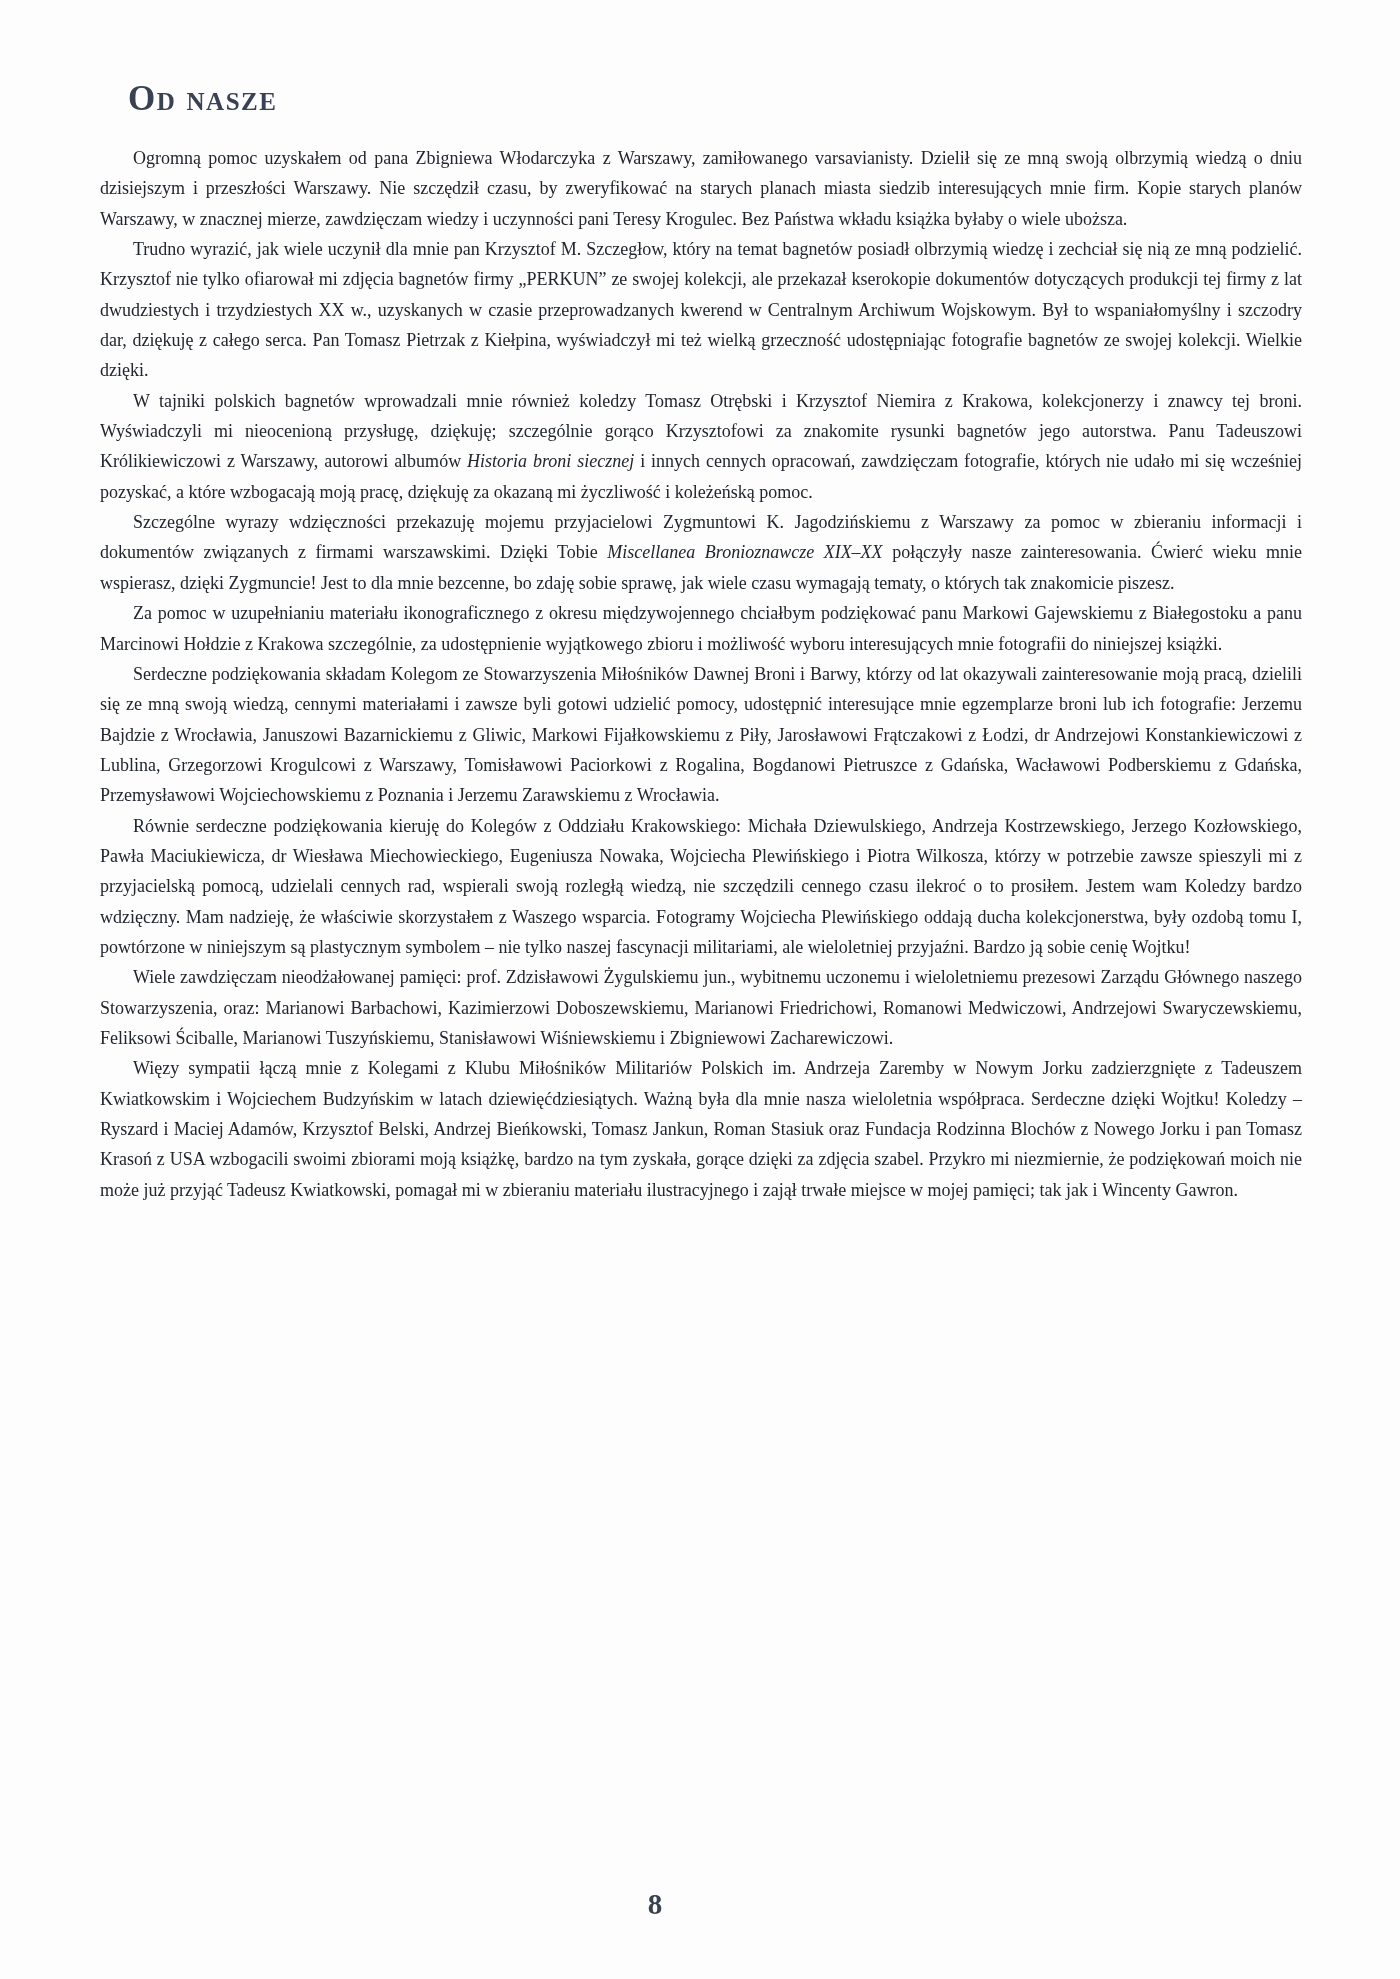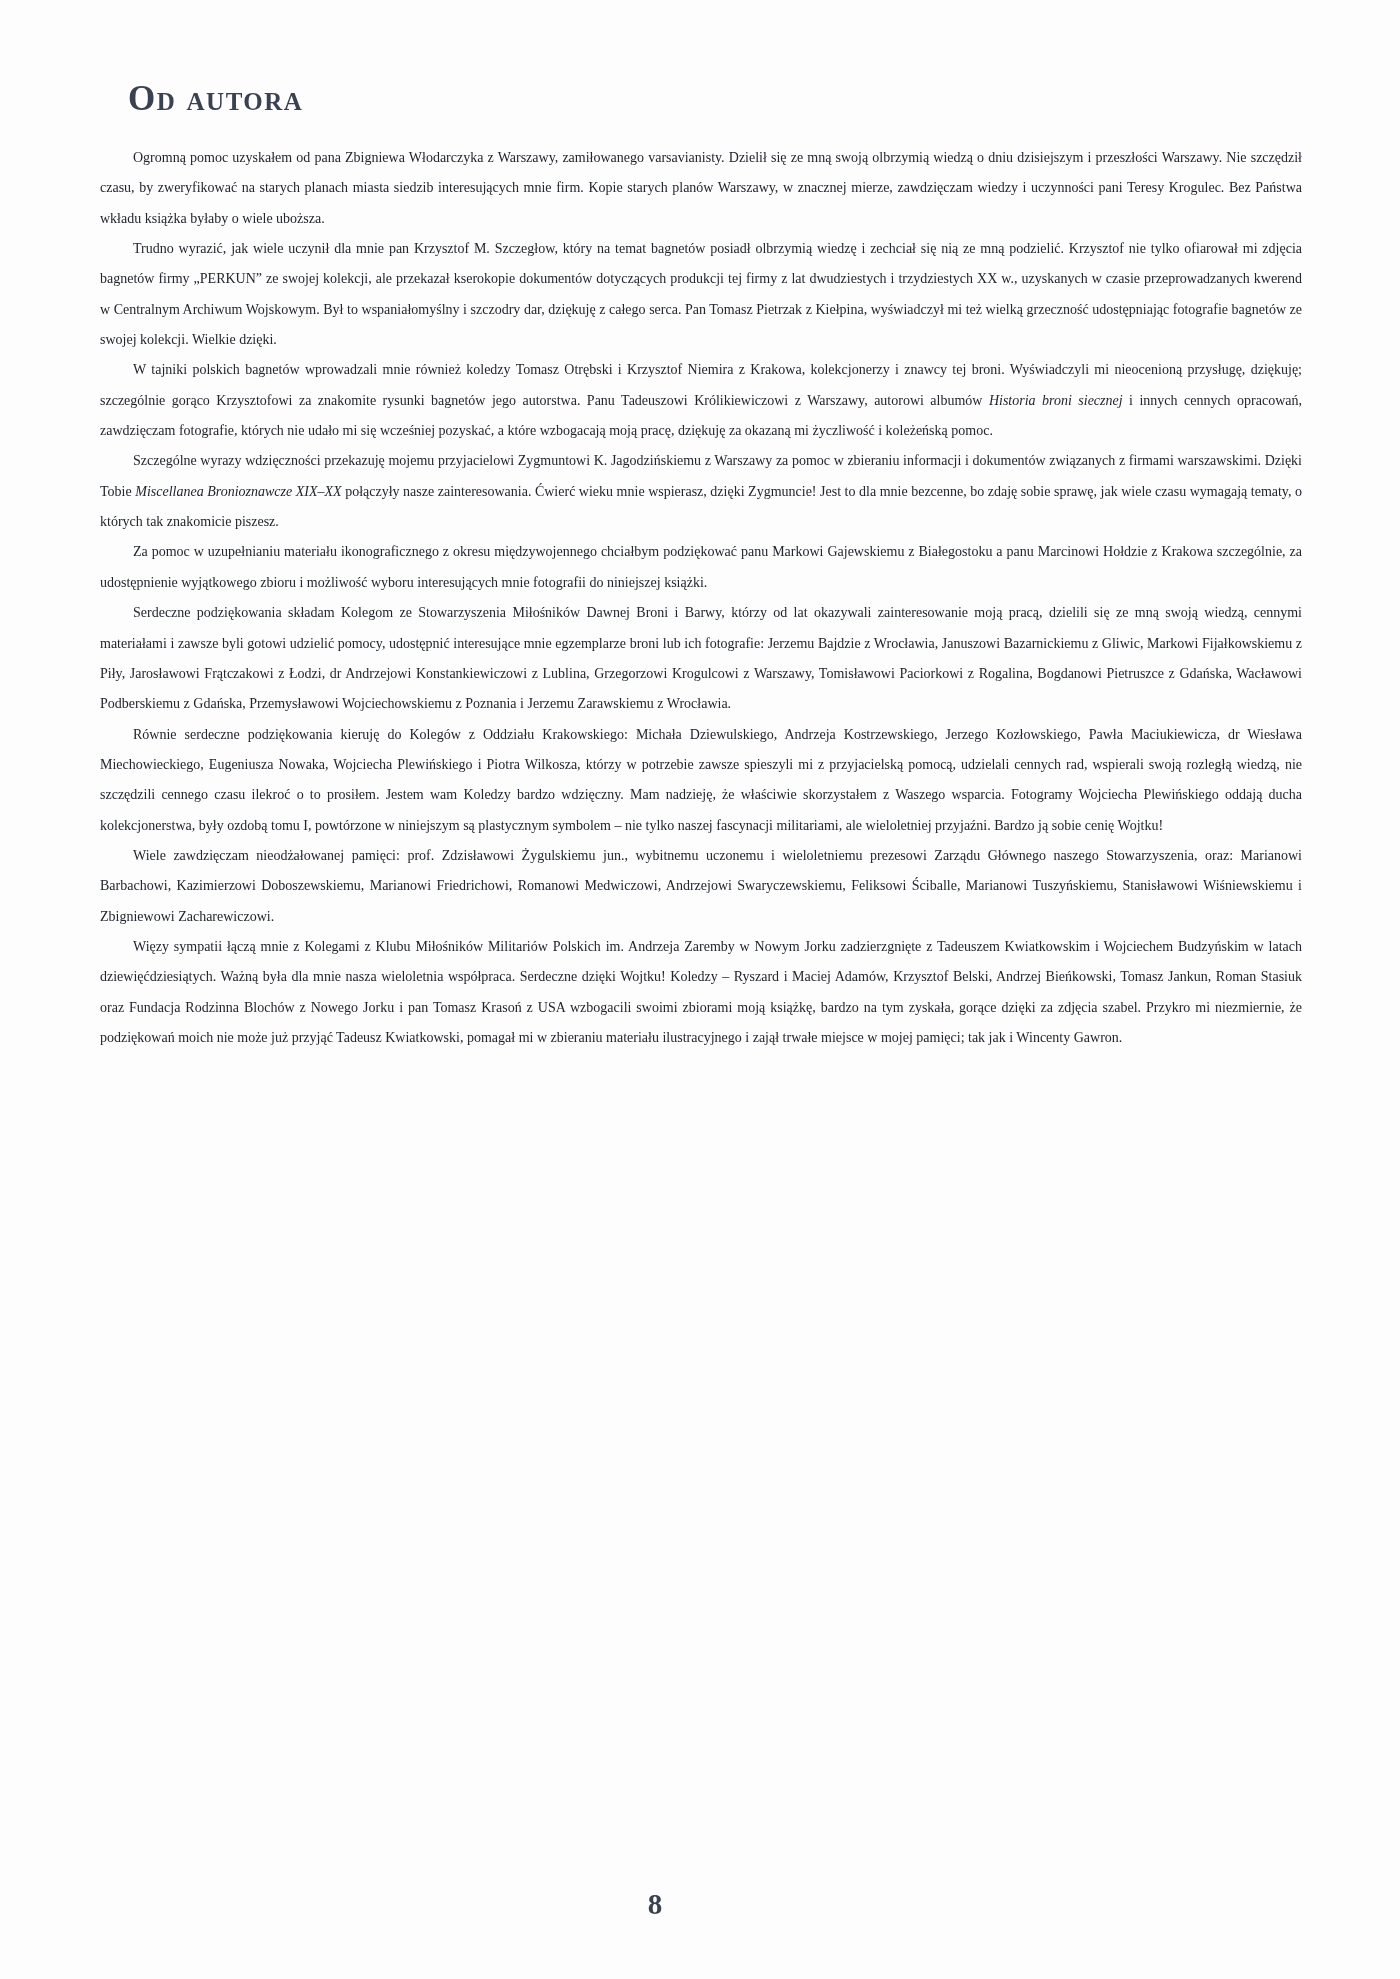--- a/index.html
+++ b/index.html
@@ -25,21 +25,21 @@
     letter-spacing: 1.5px;
     color: #3a4152;
     line-height: 1;
   }
   .body-text {
     position: absolute;
     left: 100px;
     top: 143px;
     width: 1202px;
     color: #21252d;
-    font-size: 14px;
+    font-size: 18px;
     line-height: 30.35px;
     text-align: justify;
   }
   .body-text p {
     margin: 0;
     padding: 0;
     text-indent: 33px;
   }
   .body-text em {
   }
@@ -51,21 +51,21 @@
     text-align: center;
     font-size: 29px;
     font-weight: bold;
     color: #3a4152;
   }
 </style>
 </head>
 <body>
 
 <div class="book-page">
-  <h1 class="chapter-heading">Od autora</h1>
+  <h1 class="chapter-heading">Od nasze</h1>
 
   <div class="body-text" id="body-text">
       <p><span>Ogromną pomoc uzyskałem od pana Zbigniewa Włodarczyka z Warszawy, zamiłowanego varsavianisty. Dzielił się ze mną swoją olbrzymią wiedzą o dniu dzisiejszym i przeszłości Warszawy. Nie szczędził czasu, by zweryfikować na starych planach miasta siedzib interesujących mnie firm. Kopie starych planów Warszawy, w znacznej mierze, zawdzięczam wiedzy i uczynności pani Teresy Krogulec. Bez Państwa wkładu książka byłaby o wiele uboższa.</span></p>
       <p><span>Trudno wyrazić, jak wiele uczynił dla mnie pan Krzysztof M. Szczegłow, który na temat bagnetów posiadł olbrzymią wiedzę i zechciał się nią ze mną podzielić. Krzysztof nie tylko ofiarował mi zdjęcia bagnetów firmy „PERKUN” ze swojej kolekcji, ale przekazał kserokopie dokumentów dotyczących produkcji tej firmy z lat dwudziestych i trzydziestych XX w., uzyskanych w czasie przeprowadzanych kwerend w Centralnym Archiwum Wojskowym. Był to wspaniałomyślny i szczodry dar, dziękuję z całego serca. Pan Tomasz Pietrzak z Kiełpina, wyświadczył mi też wielką grzeczność udostępniając fotografie bagnetów ze swojej kolekcji. Wielkie dzięki.</span></p>
       <p><span>W tajniki polskich bagnetów wprowadzali mnie również koledzy Tomasz Otrębski i Krzysztof Niemira z Krakowa, kolekcjonerzy i znawcy tej broni. Wyświadczyli mi nieocenioną przysługę, dziękuję; szczególnie gorąco Krzysztofowi za znakomite rysunki bagnetów jego autorstwa. Panu Tadeuszowi Królikiewiczowi z Warszawy, autorowi albumów </span><em>Historia broni siecznej</em><span> i innych cennych opracowań, zawdzięczam fotografie, których nie udało mi się wcześniej pozyskać, a które wzbogacają moją pracę, dziękuję za okazaną mi życzliwość i koleżeńską pomoc.</span></p>
       <p><span>Szczególne wyrazy wdzięczności przekazuję mojemu przyjacielowi Zygmuntowi K. Jagodzińskiemu z Warszawy za pomoc w zbieraniu informacji i dokumentów związanych z firmami warszawskimi. Dzięki Tobie </span><em>Miscellanea Bronioznawcze XIX–XX</em><span> połączyły nasze zainteresowania. Ćwierć wieku mnie wspierasz, dzięki Zygmuncie! Jest to dla mnie bezcenne, bo zdaję sobie sprawę, jak wiele czasu wymagają tematy, o których tak znakomicie piszesz.</span></p>
       <p><span>Za pomoc w uzupełnianiu materiału ikonograficznego z okresu międzywojennego chciałbym podziękować panu Markowi Gajewskiemu z Białegostoku a panu Marcinowi Hołdzie z Krakowa szczególnie, za udostępnienie wyjątkowego zbioru i możliwość wyboru interesujących mnie fotografii do niniejszej książki.</span></p>
       <p><span>Serdeczne podziękowania składam Kolegom ze Stowarzyszenia Miłośników Dawnej Broni i Barwy, którzy od lat okazywali zainteresowanie moją pracą, dzielili się ze mną swoją wiedzą, cennymi materiałami i zawsze byli gotowi udzielić pomocy, udostępnić interesujące mnie egzemplarze broni lub ich fotografie: Jerzemu Bajdzie z Wrocławia, Januszowi Bazarnickiemu z Gliwic, Markowi Fijałkowskiemu z Piły, Jarosławowi Frątczakowi z Łodzi, dr Andrzejowi Konstankiewiczowi z Lublina, Grzegorzowi Krogulcowi z Warszawy, Tomisławowi Paciorkowi z Rogalina, Bogdanowi Pietruszce z Gdańska, Wacławowi Podberskiemu z Gdańska, Przemysławowi Wojciechowskiemu z Poznania i Jerzemu Zarawskiemu z Wrocławia.</span></p>
       <p><span>Równie serdeczne podziękowania kieruję do Kolegów z Oddziału Krakowskiego: Michała Dziewulskiego, Andrzeja Kostrzewskiego, Jerzego Kozłowskiego, Pawła Maciukiewicza, dr Wiesława Miechowieckiego, Eugeniusza Nowaka, Wojciecha Plewińskiego i Piotra Wilkosza, którzy w potrzebie zawsze spieszyli mi z przyjacielską pomocą, udzielali cennych rad, wspierali swoją rozległą wiedzą, nie szczędzili cennego czasu ilekroć o to prosiłem. Jestem wam Koledzy bardzo wdzięczny. Mam nadzieję, że właściwie skorzystałem z Waszego wsparcia. Fotogramy Wojciecha Plewińskiego oddają ducha kolekcjonerstwa, były ozdobą tomu I, powtórzone w niniejszym są plastycznym symbolem – nie tylko naszej fascynacji militariami, ale wieloletniej przyjaźni. Bardzo ją sobie cenię Wojtku!</span></p>
       <p><span>Wiele zawdzięczam nieodżałowanej pamięci: prof. Zdzisławowi Żygulskiemu jun., wybitnemu uczonemu i wieloletniemu prezesowi Zarządu Głównego naszego Stowarzyszenia, oraz: Marianowi Barbachowi, Kazimierzowi Doboszewskiemu, Marianowi Friedrichowi, Romanowi Medwiczowi, Andrzejowi Swaryczewskiemu, Feliksowi Ściballe, Marianowi Tuszyńskiemu, Stanisławowi Wiśniewskiemu i Zbigniewowi Zacharewiczowi.</span></p>

